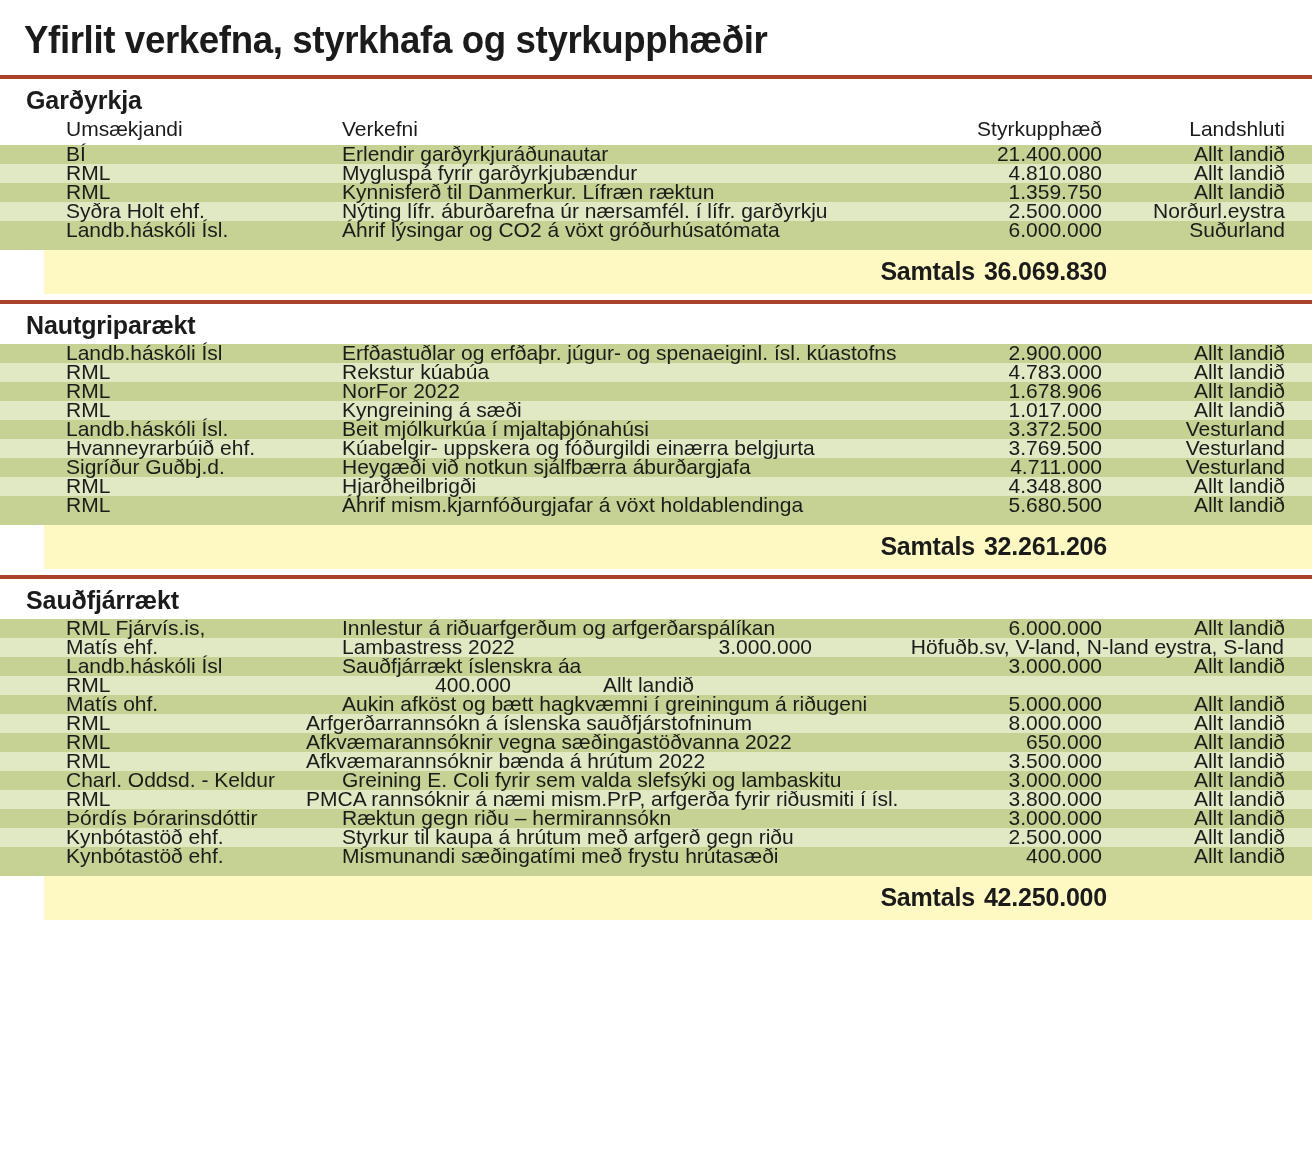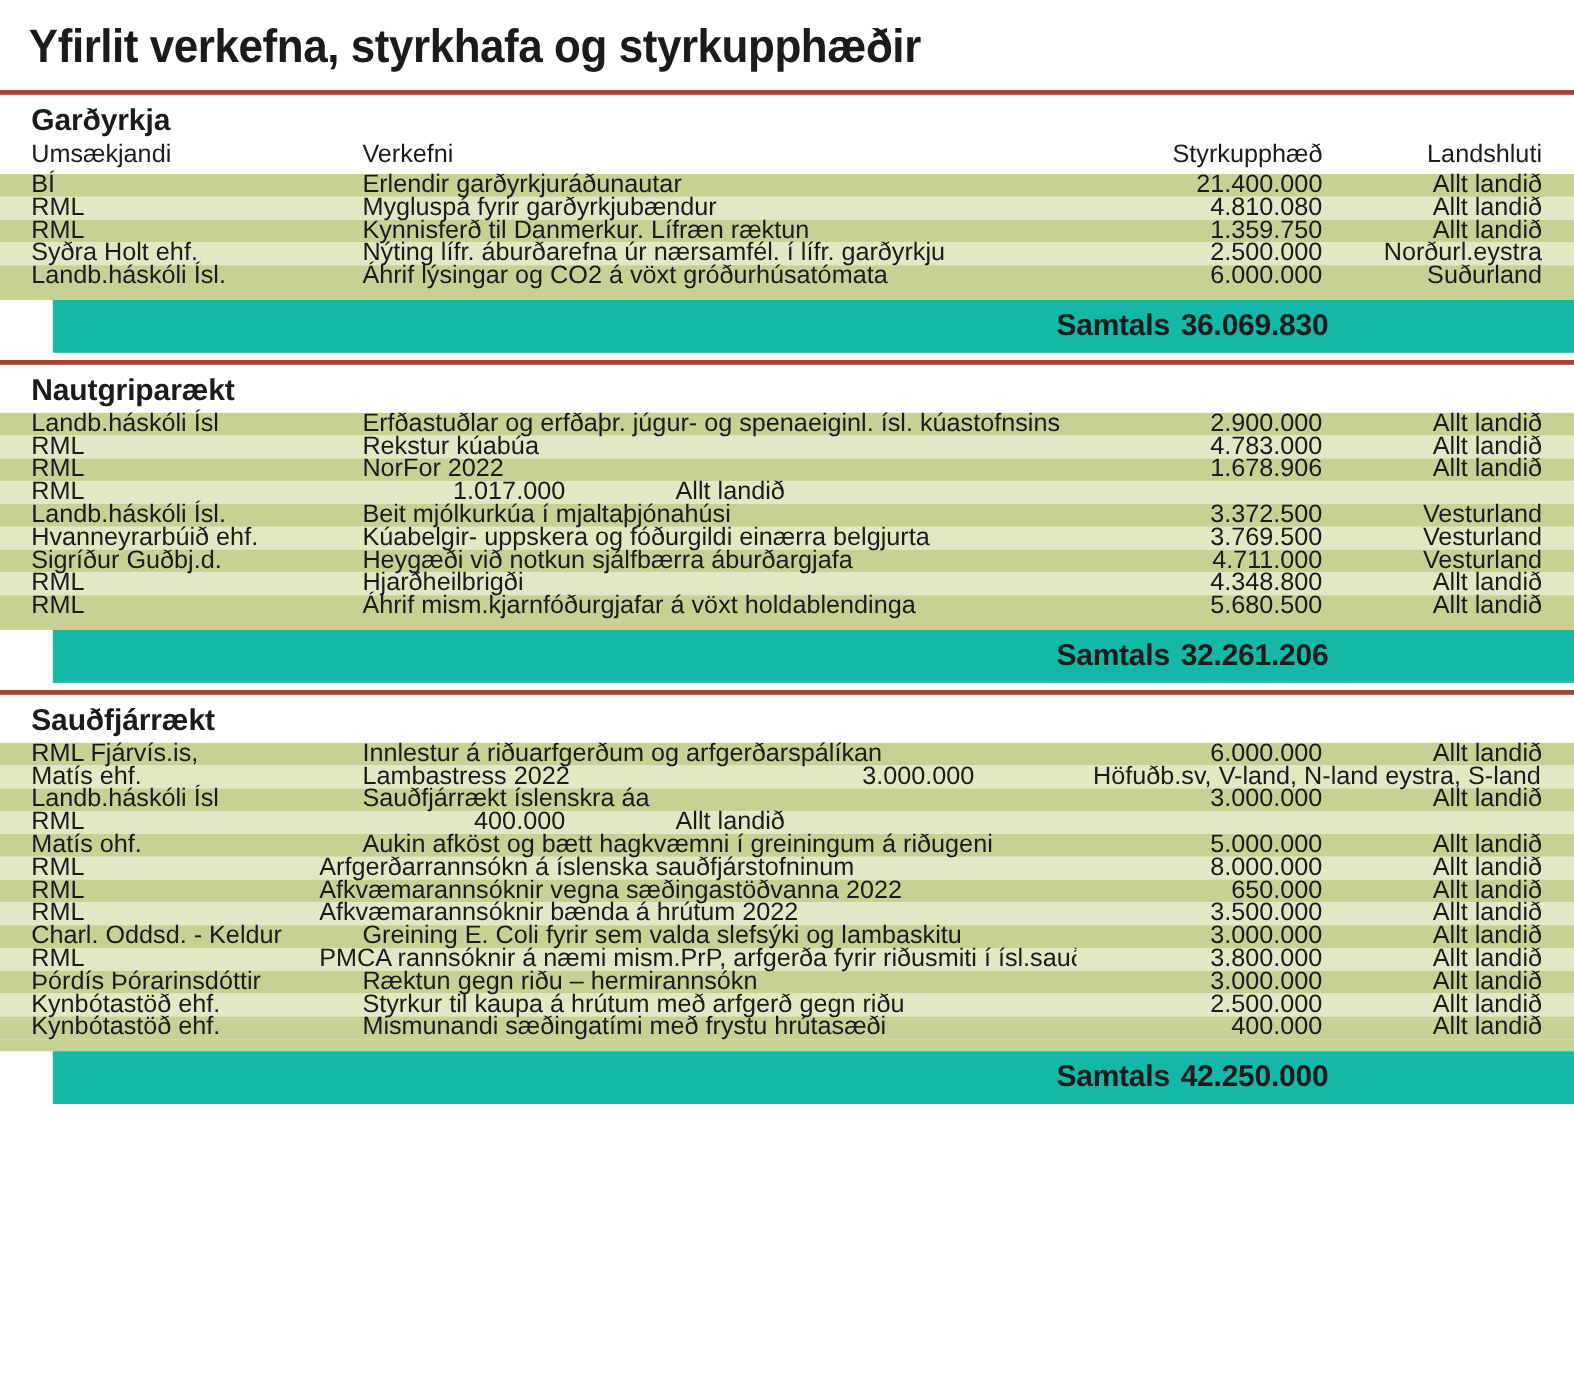--- a/index.html
+++ b/index.html
@@ -66,20 +66,21 @@
   }
   .col-head-row .c-applicant { padding-left: 26px; }
 
   
   .c-applicant {
     width: 266px;
     flex: 0 0 266px;
     padding-left: 26px;
     white-space: nowrap;
     overflow: hidden;
+    margin-left: 40px;
   }
   .c-project {
     flex: 1 1 auto;
     white-space: nowrap;
     overflow: hidden;
   }
   .c-amount {
     width: 205px;
     flex: 0 0 205px;
     text-align: right;
@@ -129,21 +130,21 @@
   }
   .row.wide .c-project { flex: 1 1 auto; }
 
   .band-pad { height: 10px; background: #c5d293; }
 
   .totals {
     display: flex;
     justify-content: flex-end;
     align-items: center;
     height: 44px;
-    background: #14b8a6;
+    background: #fef9c3;
     padding-right: 205px;
     font-size: 25px;
     font-weight: bold;
     letter-spacing: -0.2px;
     margin-left: 44px;
   }
   .totals .t-label { margin-right: 9px; }
   .spacer-xs { height: 3px; background: #fff; }
 </style>
 </head>
@@ -221,20 +222,21 @@
             <div class="c-region">Allt landið</div>
           </div>
           <div class="row">
             <div class="c-applicant">RML</div>
             <div class="c-project">NorFor 2022</div>
             <div class="c-amount">1.678.906</div>
             <div class="c-region">Allt landið</div>
           </div>
           <div class="row alt">
             <div class="c-applicant">RML</div>
+            <div class="c-project">Kyngreining á sæði</div>
             <div class="c-amount">1.017.000</div>
             <div class="c-region">Allt landið</div>
           </div>
           <div class="row">
             <div class="c-applicant">Landb.háskóli Ísl.</div>
             <div class="c-project">Beit mjólkurkúa í mjaltaþjónahúsi</div>
             <div class="c-amount">3.372.500</div>
             <div class="c-region">Vesturland</div>
           </div>
           <div class="row alt">

